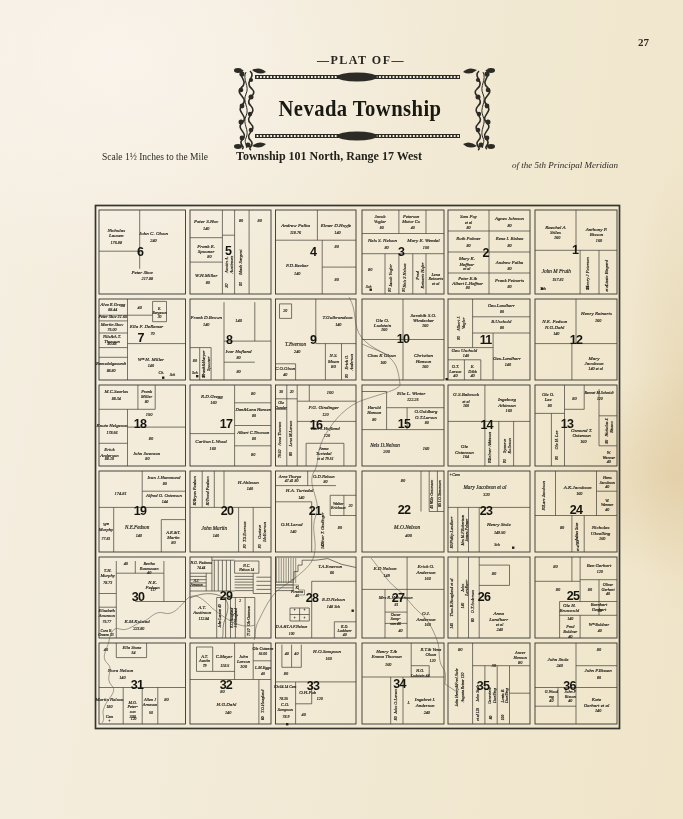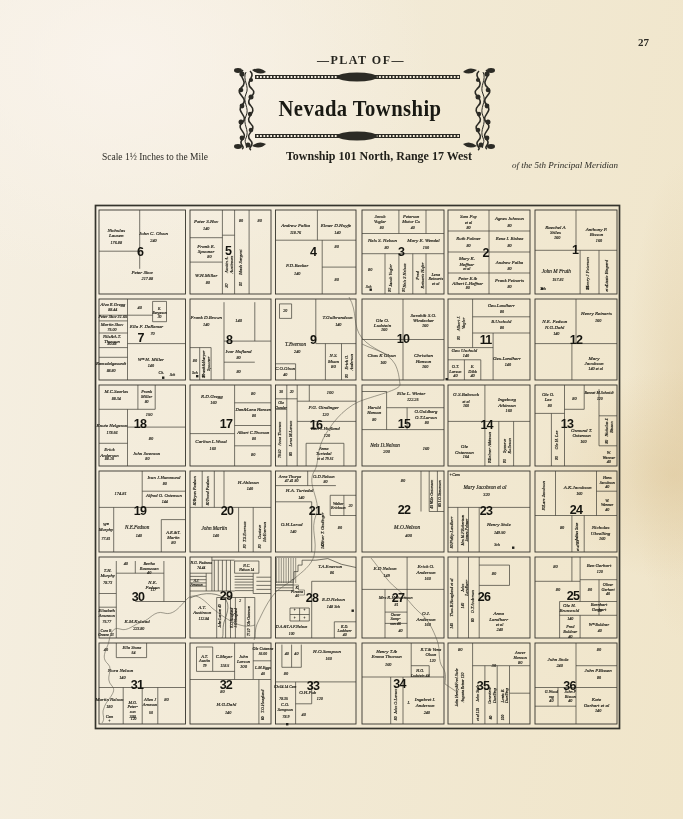--- a/index.html
+++ b/index.html
@@ -736,14 +736,14 @@
 <rect x="351.5" y="609.5" width="2.4" height="2.4"></rect>
 <rect x="286" y="723" width="2.4" height="2.4"></rect>
 <rect x="445.5" y="378" width="2.4" height="2.4"></rect>
 </g>
 </svg>
 
 <div class="abs" style="left:0;top:95px;width:720px;text-align:center;font-size:24px;font-weight:bold;letter-spacing:0.5px;color:#191913;transform:scaleX(0.86);">Nevada Township</div>
 
 <div class="abs" style="left:60px;top:152px;width:190px;text-align:center;font-size:9.5px;color:#2c2b25;">Scale 1½ Inches to the Mile</div>
 
-<div class="abs" style="left:212px;top:149px;width:260px;text-align:right;font-size:12px;font-weight:bold;color:#22211b;">Township 101 North, Range 17 West</div>
+<div class="abs" style="left:236px;top:149px;width:260px;text-align:left;font-size:12px;font-weight:bold;color:#22211b;">Township 101 North, Range 17 West</div>
 
 <div class="abs" style="left:475px;top:160px;width:180px;text-align:center;font-size:9px;font-style:italic;color:#2c2b25;">of the 5th Principal Meridian</div>
 </body></html>

